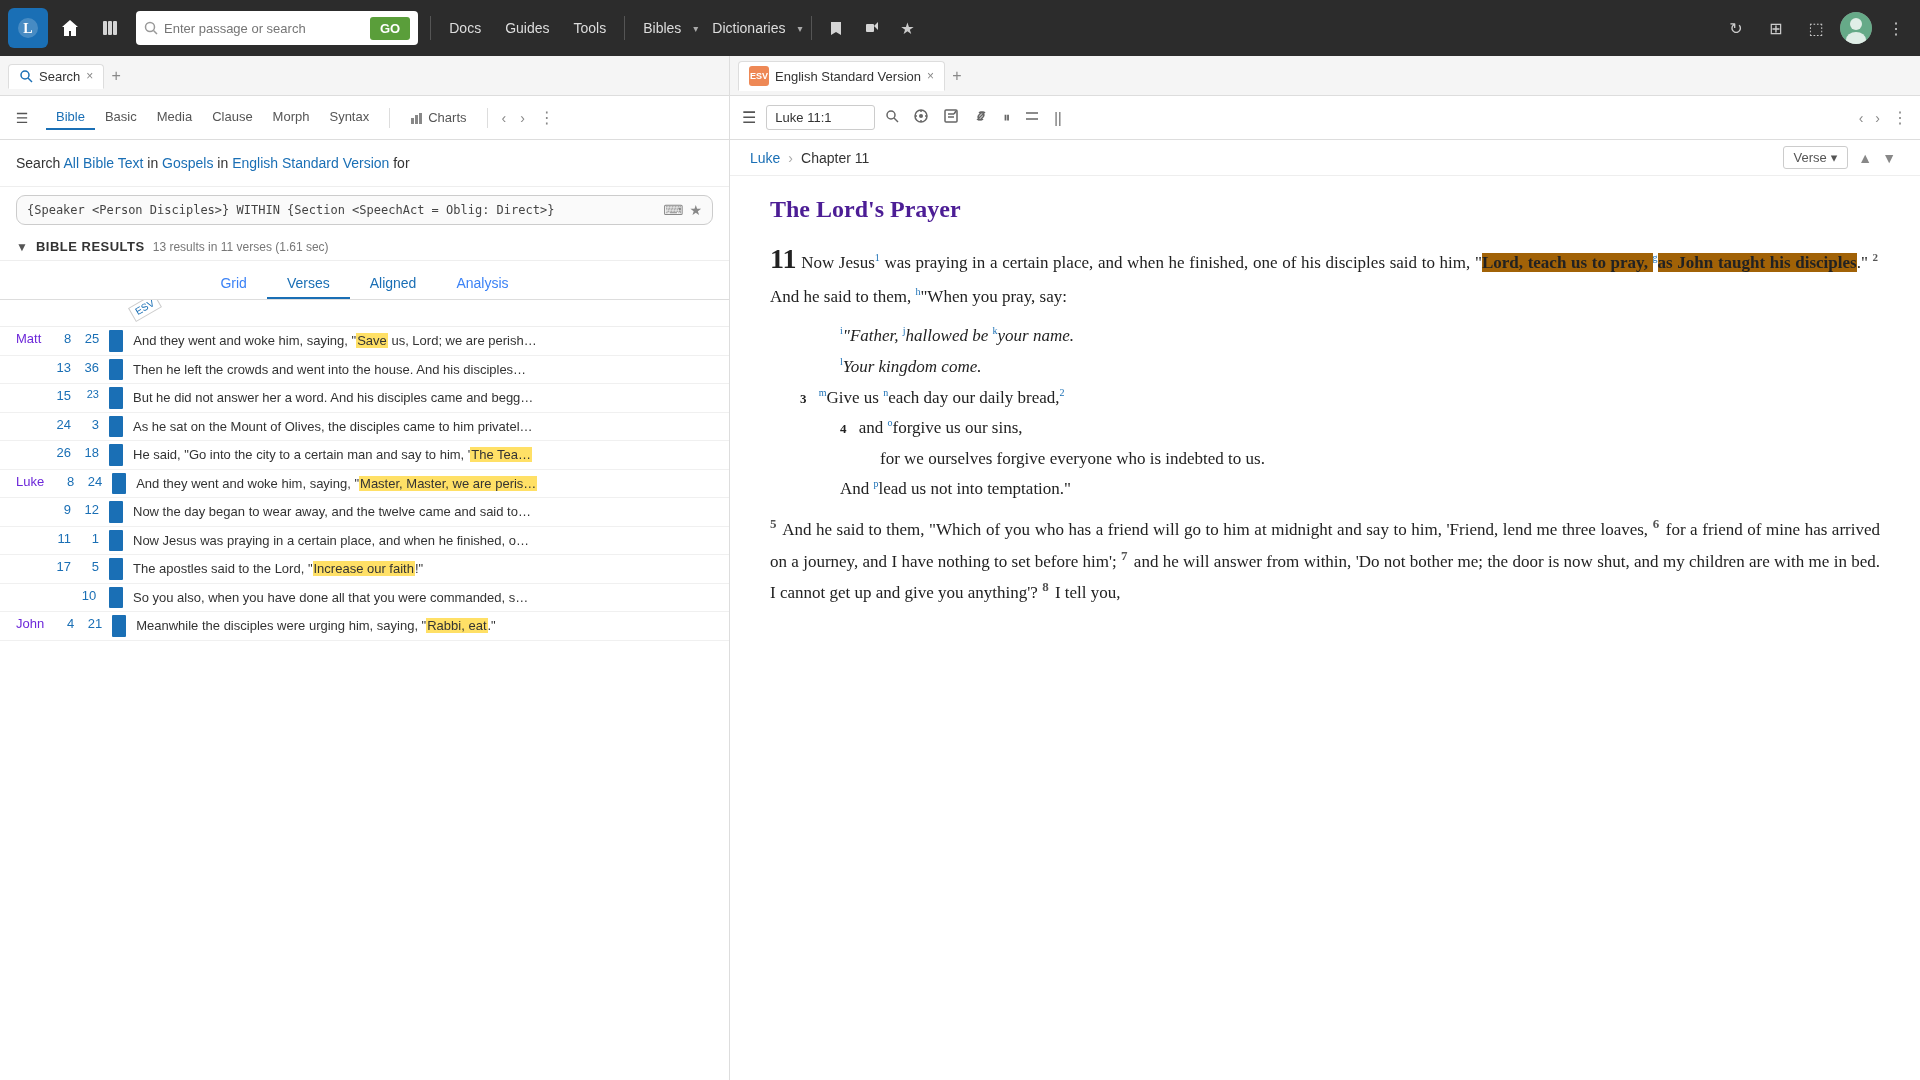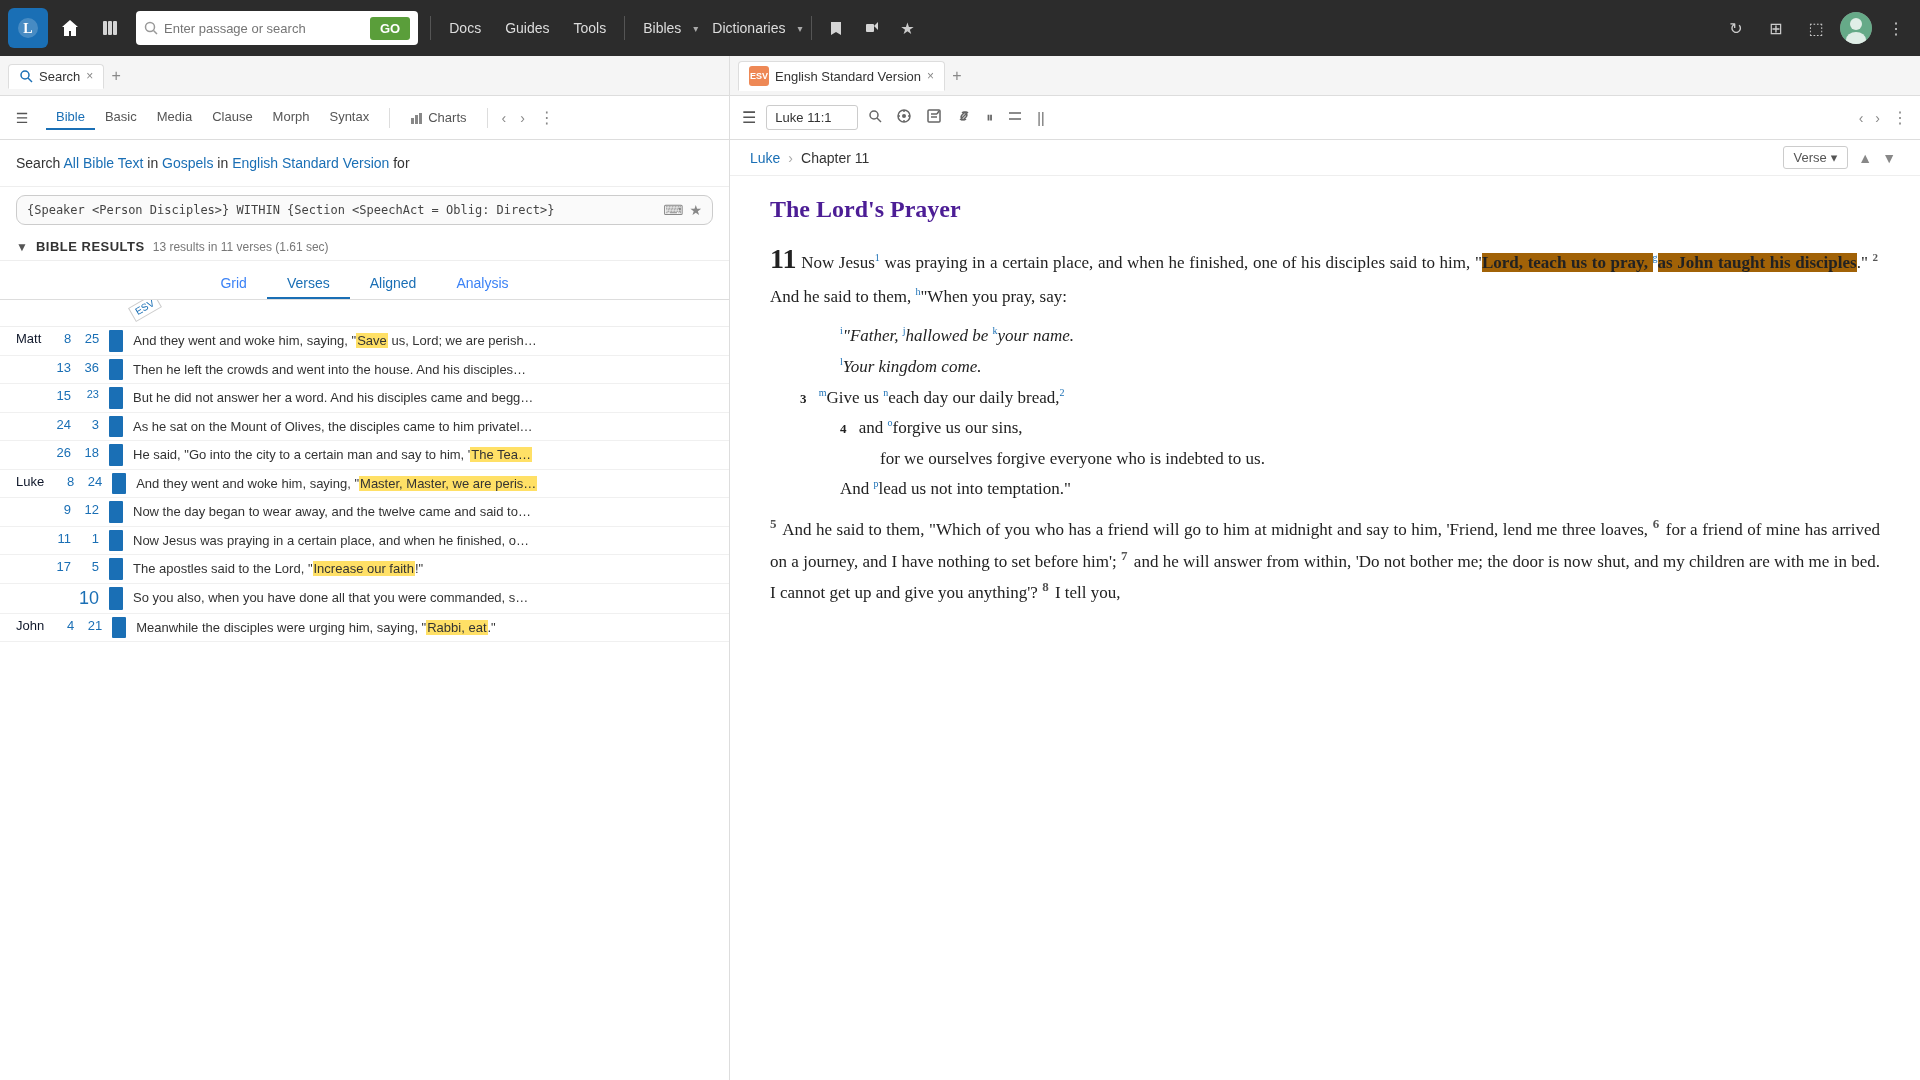--- a/index.html
+++ b/index.html
@@ -60,40 +60,40 @@
     #results-count { font-size: 12px; color: #777; }
 
     
     #view-tabs { display: flex; justify-content: center; gap: 0; padding: 8px 16px 0; border-bottom: 1px solid #ddd; }
     .view-tab { padding: 6px 20px; font-size: 14px; cursor: pointer; color: #3b82f6; border-bottom: 2px solid transparent; }
     .view-tab.active { color: #1a6fb5; border-bottom: 2px solid #1a6fb5; font-weight: 500; }
 
     
     #results-table { flex: 1; overflow-y: auto; }
     .result-row { display: flex; align-items: stretch; border-bottom: 1px solid #f0f0f0; min-height: 28px; cursor: pointer; }
-    .ref-book { color: #0f172a; font-size: 13px; padding: 4px 4px 4px 16px; min-width: 45px; text-align: right; font-weight: 500; }
+    .ref-book { color: #6d28d9; font-size: 13px; padding: 4px 4px 4px 16px; min-width: 45px; text-align: right; font-weight: 500; }
     .ref-chapter { color: #1a6fb5; font-size: 13px; padding: 4px 4px; min-width: 30px; text-align: right; font-weight: 500; }
     .result-color-box { width: 14px; background: #1a6fb5; margin: 3px 6px; border-radius: 1px; flex-shrink: 0; }
     .result-text { font-size: 13px; color: #333; padding: 4px 4px; line-height: 1.5; flex: 1; overflow: hidden; text-overflow: ellipsis; white-space: nowrap; }
     .result-text .highlight { background: #ffe066; color: #333; padding: 0 1px; }
 
     
     #right-panel { flex: 1; display: flex; flex-direction: column; background: white; }
 
     
     #esv-tab-bar { display: flex; align-items: center; padding: 0 8px; height: 40px; border-bottom: 1px solid #ddd; background: #f5f5f5; }
     #esv-tab { display: flex; align-items: center; gap: 6px; padding: 4px 10px; background: white; border: 1px solid #ddd; border-bottom: 1px solid white; border-radius: 4px 4px 0 0; cursor: pointer; font-size: 13px; color: #333; margin-bottom: -1px; }
     .esv-logo { width: 20px; height: 20px; background: #e85; border-radius: 3px; display: flex; align-items: center; justify-content: center; color: white; font-size: 9px; font-weight: bold; }
     #esv-tab-close { color: #888; cursor: pointer; font-size: 12px; }
     #esv-tab-add { width: 24px; height: 24px; display: flex; align-items: center; justify-content: center; color: #888; cursor: pointer; font-size: 16px; border-radius: 4px; }
 
     
     #reader-toolbar { display: flex; align-items: center; padding: 0 8px; height: 44px; border-bottom: 1px solid #ddd; gap: 6px; }
     #hamburger { color: #555; cursor: pointer; font-size: 16px; padding: 4px; }
-    #passage-input { border: 1px solid #ccc; border-radius: 3px; padding: 4px 8px; font-size: 13px; color: #333; width: 92px; }
+    #passage-input { border: 1px solid #ccc; border-radius: 3px; padding: 4px 8px; font-size: 13px; color: #333; width: 109px; }
     .reader-icon { color: #666; cursor: pointer; font-size: 14px; padding: 2px 4px; border-radius: 3px; }
     #reader-nav { margin-left: auto; display: flex; align-items: center; gap: 4px; }
 
     
     #breadcrumb { display: flex; align-items: center; padding: 6px 20px; border-bottom: 1px solid #eee; gap: 8px; font-size: 14px; color: #555; }
     #breadcrumb .bc-link { color: #1a6fb5; cursor: pointer; }
     #breadcrumb .bc-sep { color: #aaa; }
     #breadcrumb .bc-current { color: #333; font-weight: 500; }
     #verse-btn { margin-left: auto; padding: 3px 10px; border: 1px solid #ccc; border-radius: 3px; font-size: 13px; color: #555; cursor: pointer; background: white; display: flex; align-items: center; gap: 4px; }
     #verse-nav { display: flex; gap: 2px; }
@@ -332,21 +332,21 @@
         <span class="ref-book"></span>
         <span class="ref-chapter">17</span>
         <span style="color:#1a6fb5;font-size:13px;padding:4px 4px;min-width:28px;text-align:right;">5</span>
         <div class="result-color-box" style="background:#1a6fb5;"></div>
         <span class="result-text">The apostles said to the Lord, "<span class="highlight">Increase our faith</span>!"</span>
       </div>
 
       <div class="result-row">
         <span class="ref-book"></span>
         <span class="ref-chapter"></span>
-        <span style="color:#1a6fb5;font-size:18px;padding:4px 4px;min-width:28px;text-align:center;">10</span>
+        <span style="color:#1a6fb5;font-size:13px;padding:4px 4px;min-width:28px;text-align:center;">10</span>
         <div class="result-color-box" style="background:#1a6fb5;"></div>
         <span class="result-text">So you also, when you have done all that you were commanded, s…</span>
       </div>
 
       <div class="result-row">
         <span class="ref-book">John</span>
         <span class="ref-chapter">4</span>
         <span style="color:#1a6fb5;font-size:13px;padding:4px 4px;min-width:28px;text-align:right;">21</span>
         <div class="result-color-box" style="background:#1a6fb5;"></div>
         <span class="result-text">Meanwhile the disciples were urging him, saying, "<span class="highlight">Rabbi, eat</span>."</span>

